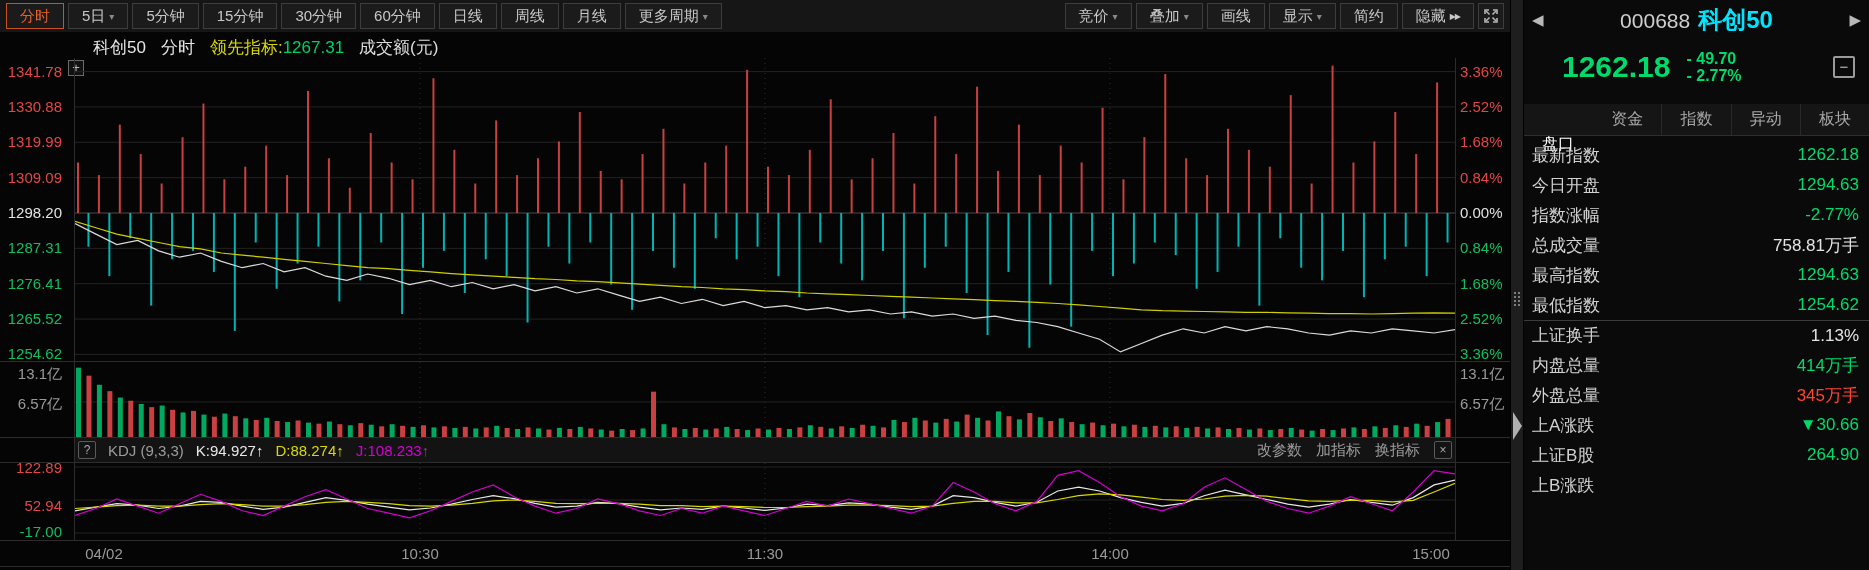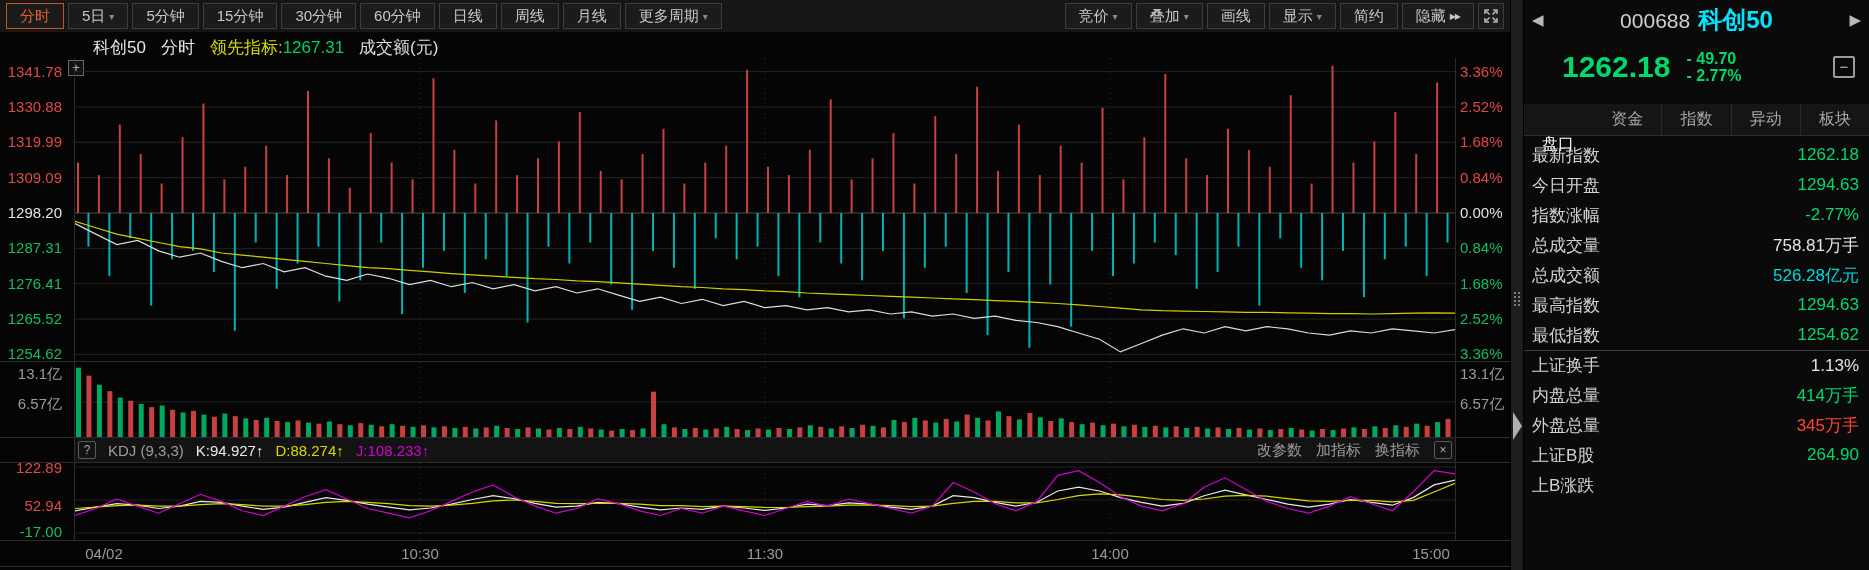--- a/index.html
+++ b/index.html
@@ -566,44 +566,44 @@
         </div>
         <div class="prow">
           <span class="lbl">指数涨幅</span>
           <span class="v-green">-2.77%</span>
         </div>
         <div class="prow">
           <span class="lbl">总成交量</span>
           <span class="v-white">758.81万手</span>
         </div>
         <div class="prow">
-          <span class="lbl">总成交额</span>
-          <span class="v-cyan">526.28亿元</span>
-        </div>
-        <div class="prow">
           <span class="lbl">最高指数</span>
           <span class="v-green">1294.63</span>
         </div>
         <div class="prow">
           <span class="lbl">最低指数</span>
           <span class="v-green">1254.62</span>
         </div>
         <div class="prow group-start">
           <span class="lbl">上证换手</span>
           <span class="v-white">1.13%</span>
         </div>
         <div class="prow">
           <span class="lbl">内盘总量</span>
           <span class="v-green">414万手</span>
         </div>
         <div class="prow">
           <span class="lbl">外盘总量</span>
           <span class="v-red">345万手</span>
         </div>
         <div class="prow">
+          <span class="lbl">上A涨跌</span>
+          <span class="v-green">▼30.66</span>
+        </div>
+        <div class="prow">
           <span class="lbl">上证B股</span>
           <span class="v-green">264.90</span>
         </div>
         <div class="prow">
           <span class="lbl">上B涨跌</span>
           <span class="v-green"></span>
         </div>
       </div>
   </div>
 

